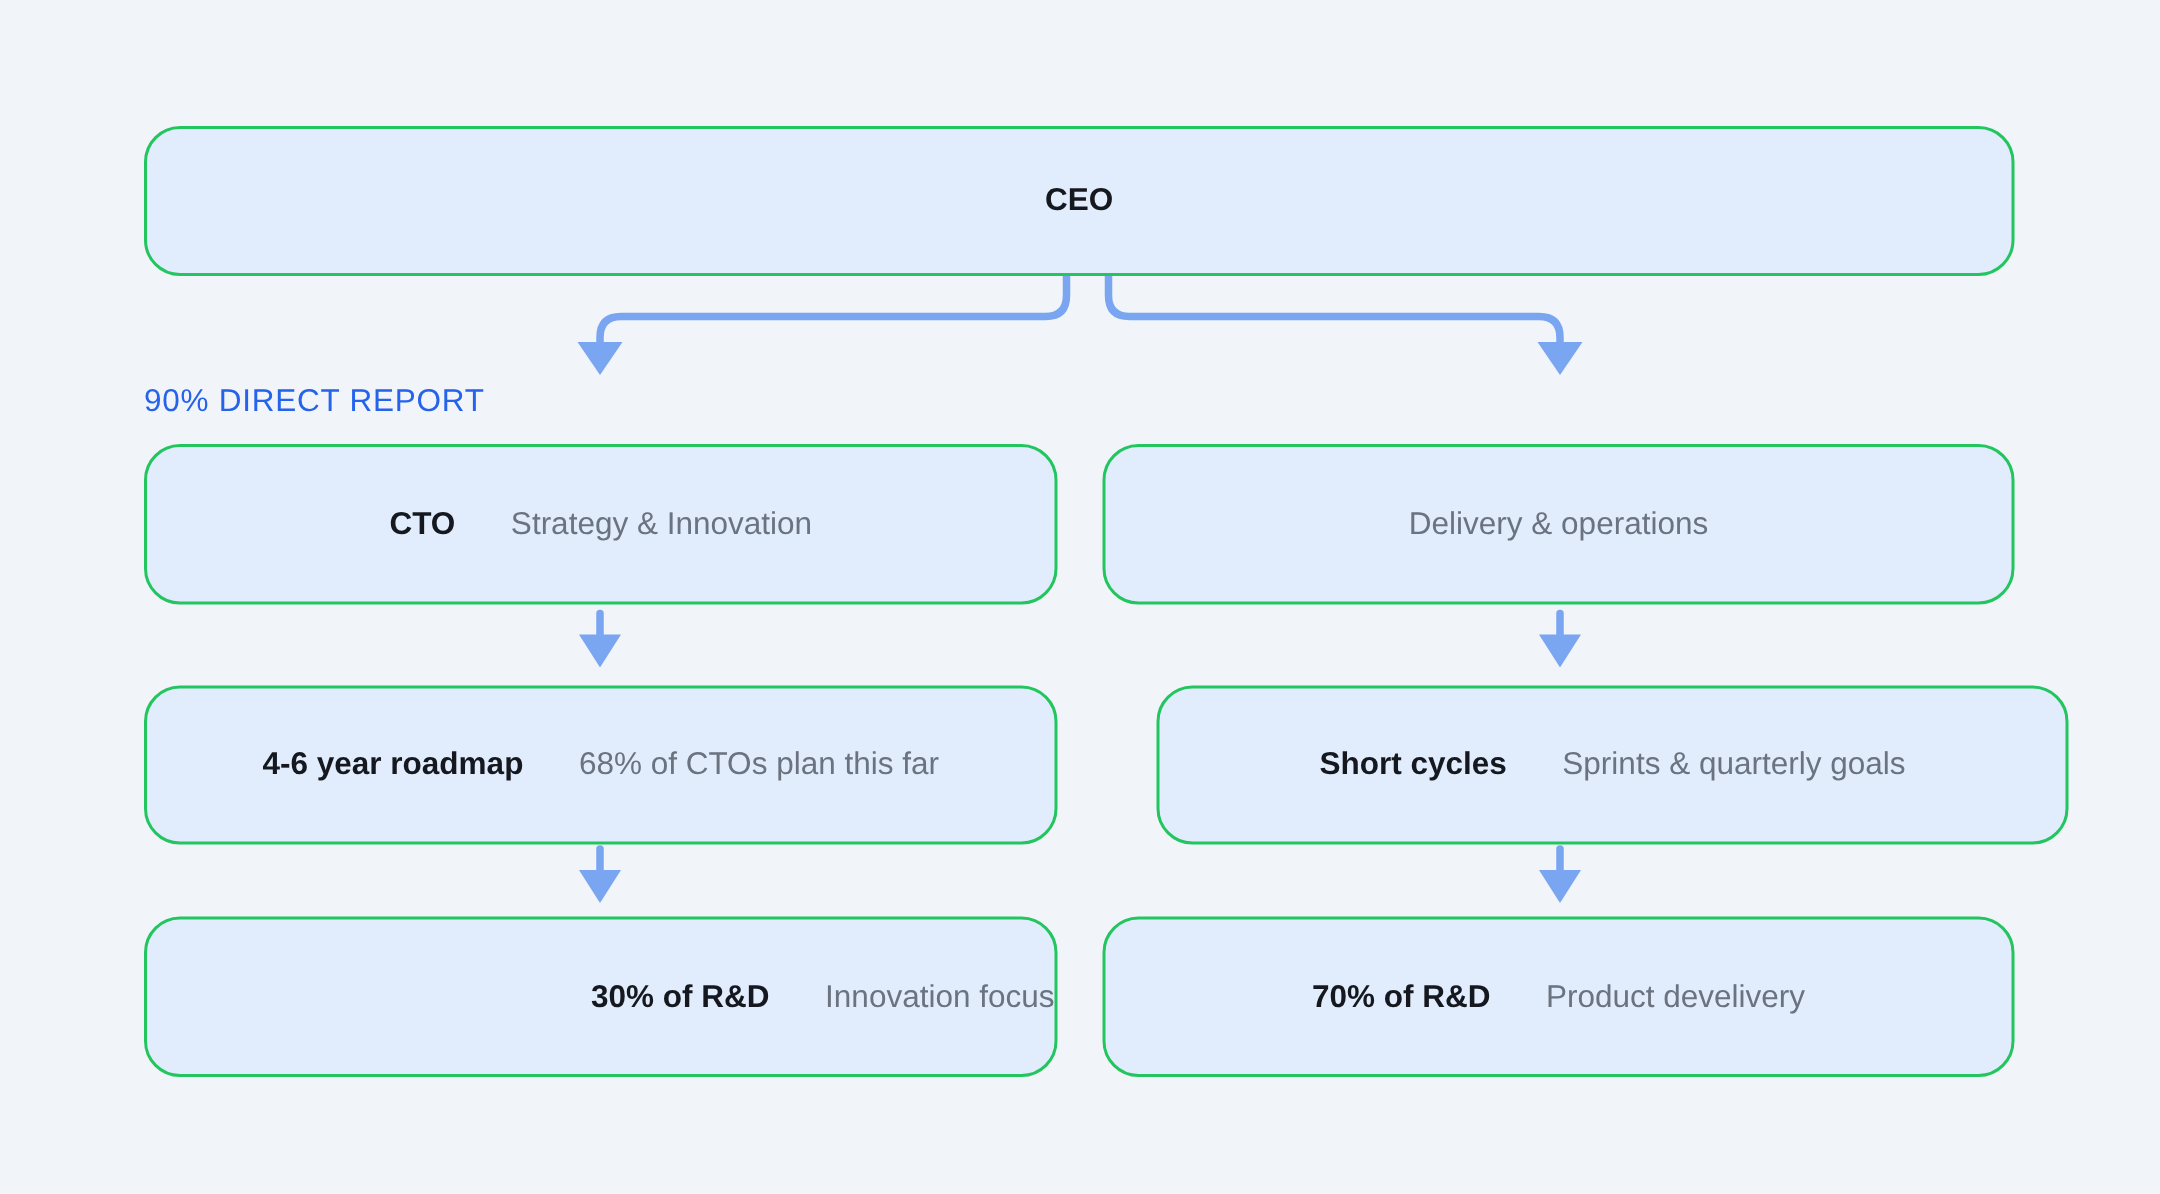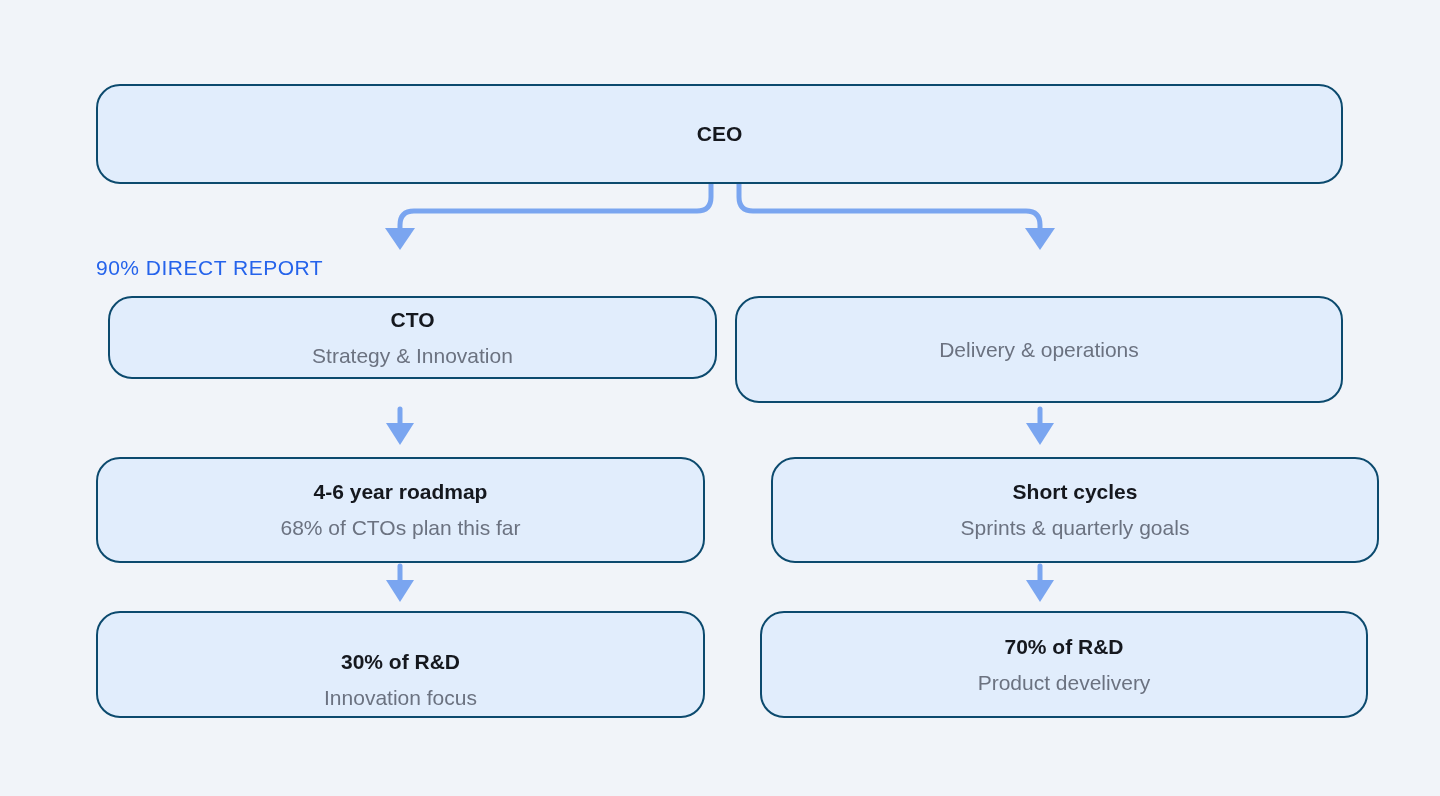--- a/index.html
+++ b/index.html
@@ -11,47 +11,48 @@
     position: relative;
     width: 1440px;
     height: 796px;
     background: #F1F4F9;
     overflow: hidden;
   }
   .node {
     position: absolute;
     box-sizing: border-box;
     background: #E1EDFC;
-    border: 2px solid #0c4a6e;
+    border: 2px solid #22c55e;
     border-radius: 24px;
     display: flex;
-    flex-direction: column;
+    flex-direction: row;
     align-items: center;
     justify-content: center;
     text-align: center;
+    gap: 37px;
   }
   .node .title {
     font-size: 21px;
     font-weight: 700;
     color: #15181E;
     line-height: 36px;
   }
   .node .subtitle {
     font-size: 21px;
     font-weight: 400;
     color: #6B7280;
     line-height: 36px;
   }
   .root-node   { left: 96px;  top: 84px;  width: 1247px; height: 100px; }
-  .l-row-1     { left: 96px;  top: 296px; width: 609px;  height: 83px; margin-left: 12px; }
+  .l-row-1     { left: 96px;  top: 296px; width: 609px;  height: 107px; }
   .l-row-2     { left: 96px;  top: 457px; width: 609px;  height: 106px; }
   .l-row-3     { left: 96px;  top: 611px; width: 609px;  height: 107px; justify-content: flex-end; }
   .r-row-1     { left: 735px; top: 296px; width: 608px;  height: 107px; }
   .r-row-2     { left: 735px; top: 457px; width: 608px;  height: 106px; margin-left: 36px; }
-  .r-row-3     { left: 760px; top: 611px; width: 608px;  height: 107px; }
+  .r-row-3     { left: 735px; top: 611px; width: 608px;  height: 107px; }
   .branch-label {
     position: absolute;
     top: 253px;
     height: 30px;
     font-size: 21px;
     font-weight: 400;
     letter-spacing: 0.5px;
     color: #2563EB;
     text-align: left;
     line-height: 30px;

